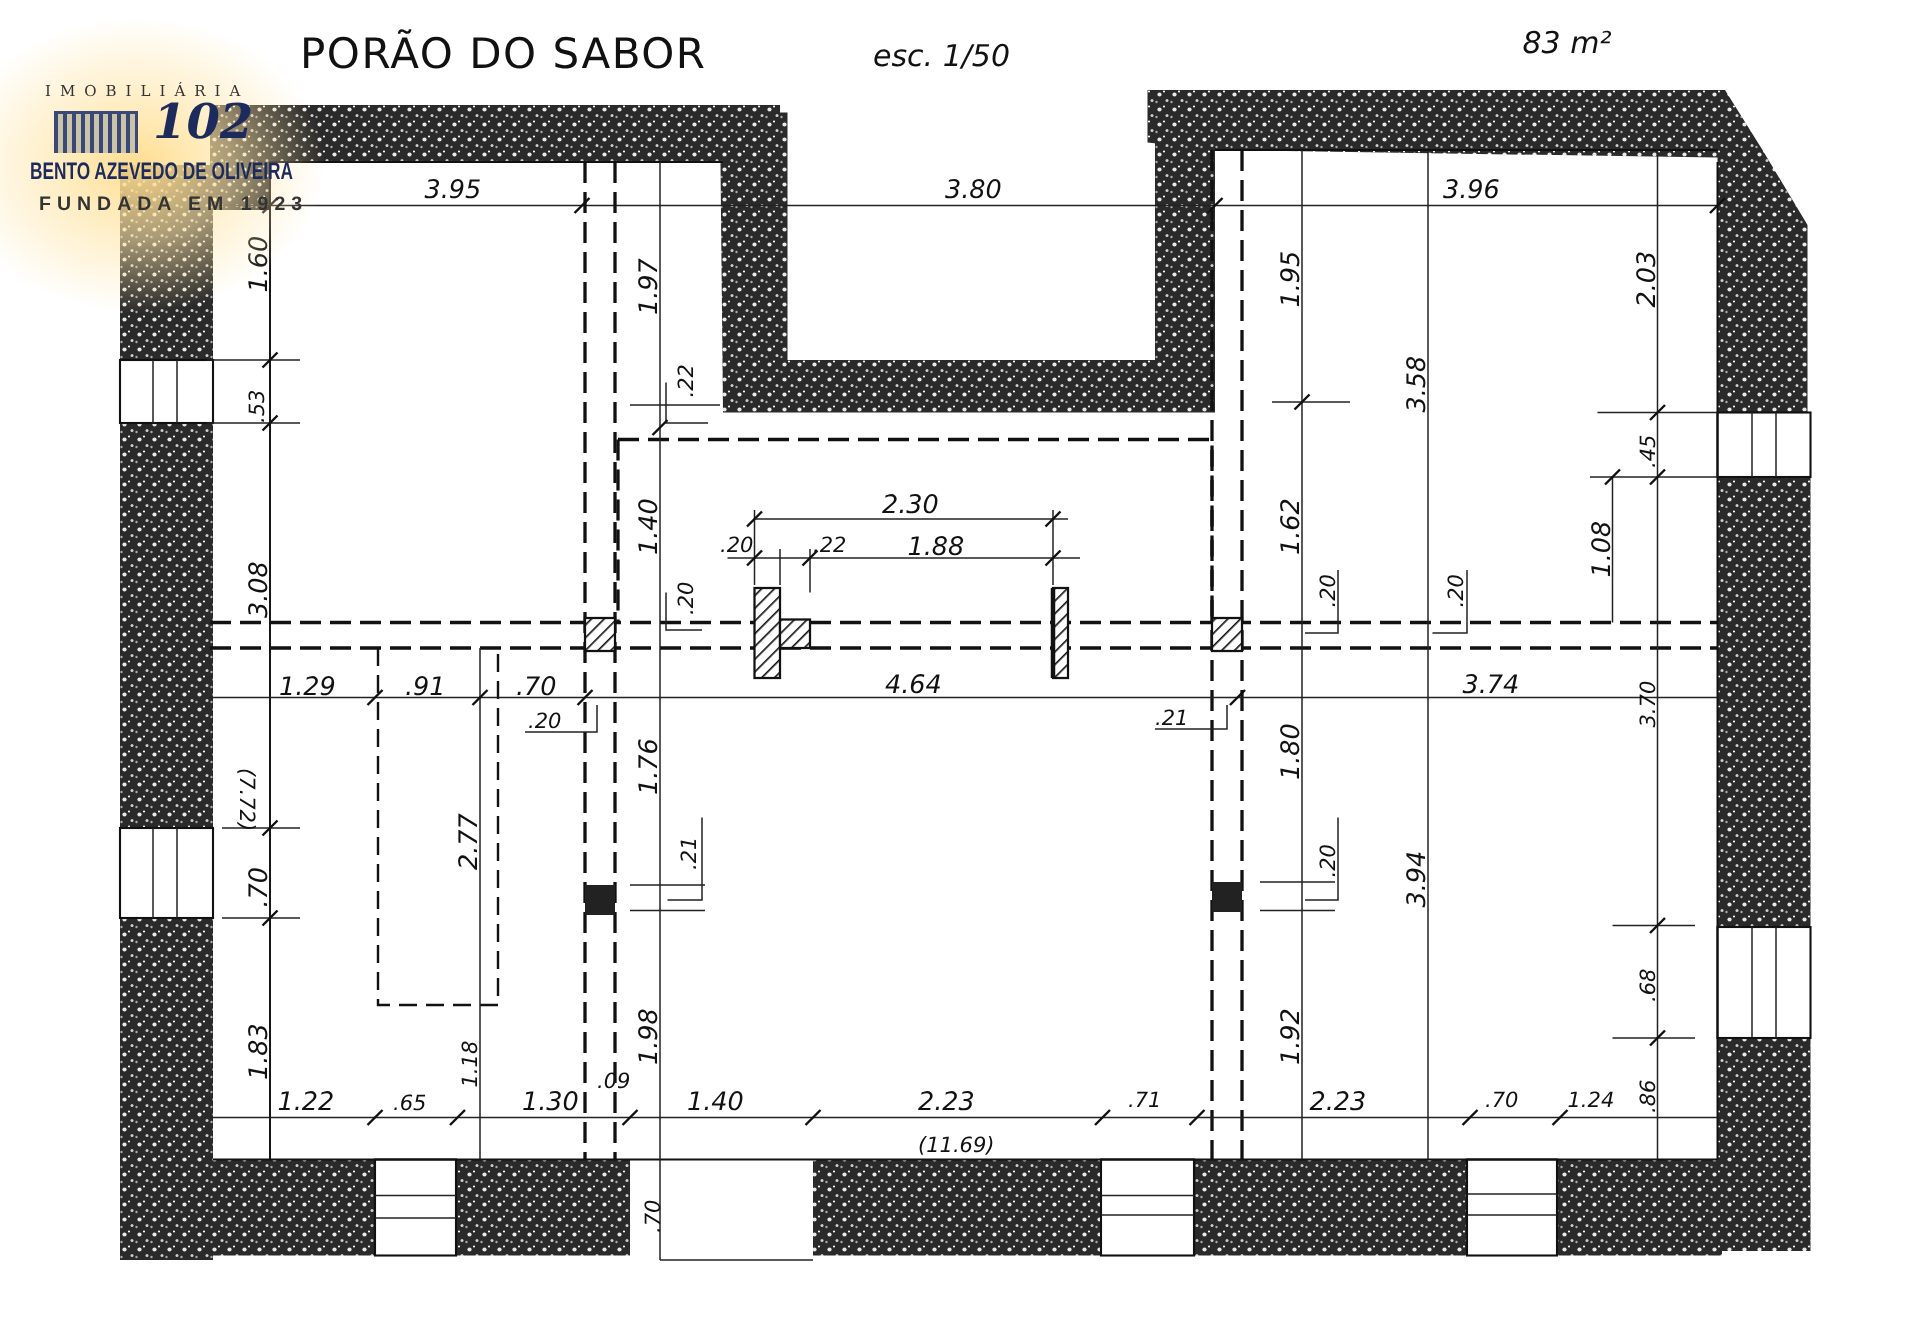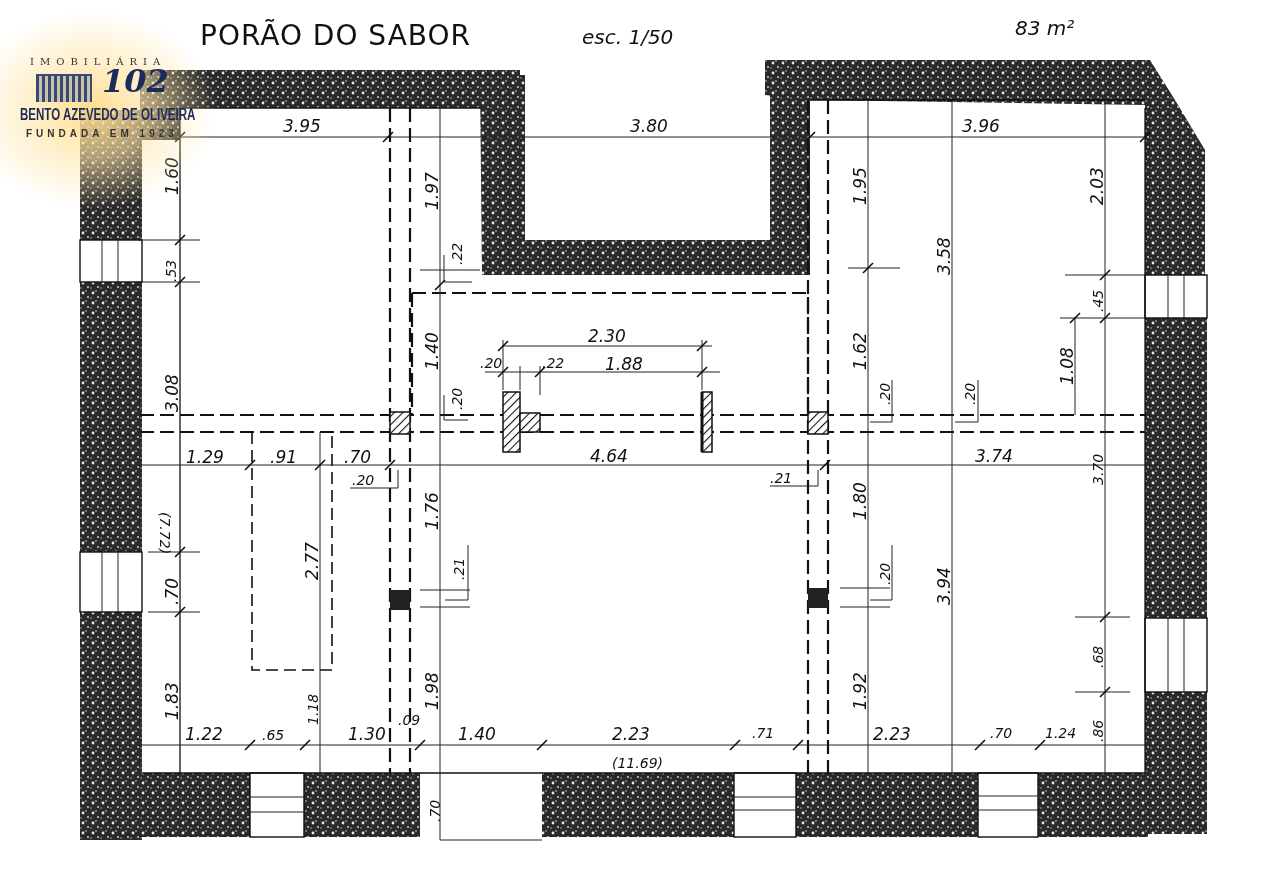--- a/index.html
+++ b/index.html
@@ -18,21 +18,21 @@
   .hatch { fill:url(#hatch); stroke:#111; stroke-width:1.5; }
   .win { fill:#fff; stroke:#111; stroke-width:1.4; }
   
   #logo { position:absolute; left:8px; top:40px; width:182px; height:130px; }
   #logo .glow { position:absolute; left:-20px; top:-30px; width:230px; height:200px;
     background:radial-gradient(ellipse at 45% 50%, rgba(255,220,140,0.95) 0%, rgba(255,230,170,0.6) 35%, rgba(255,240,210,0) 70%); }
   #logo .imob { position:absolute; left:22px; top:16px; font-size:10px; letter-spacing:6px; color:#333; font-family:"DejaVu Serif", serif; }
   #logo .num { position:absolute; left:94px; top:22px; font-size:32px; font-weight:bold; font-style:italic; color:#1d2b5c; font-family:"DejaVu Serif", serif; }
   #logo .bldg { position:absolute; left:28px; top:34px; width:56px; height:26px; background:repeating-linear-gradient(90deg,#3a4877 0 3px,#c9c3a8 3px 6px); border-top:2px solid #3a4877; }
   #logo .name { position:absolute; left:12px; top:66px; font-size:16px; color:#1d2b5c; font-family:"Liberation Sans", sans-serif; font-weight:bold; transform:scaleX(0.72); transform-origin:left; white-space:nowrap; }
-  #logo .founded { position:absolute; left:18px; top:88px; font-size:10px; letter-spacing:4px; color:#333; font-family:"Liberation Sans", sans-serif; font-weight:bold; white-space:nowrap; }
+  #logo .founded { position:absolute; left:18px; top:88px; font-size:13px; letter-spacing:4px; color:#333; font-family:"Liberation Sans", sans-serif; font-weight:bold; white-space:nowrap; }
 </style>
 </head>
 <body>
 
 <svg id="plan" viewBox="0 0 1280 880" xmlns="http://www.w3.org/2000/svg">
   <defs>
     <pattern id="stipple" width="8" height="8" patternUnits="userSpaceOnUse">
       <rect width="8" height="8" fill="#1b1b1b"></rect>
       <circle cx="2" cy="2" r="1" fill="#bbb"></circle>
       <circle cx="6" cy="5" r="0.8" fill="#ddd"></circle>

